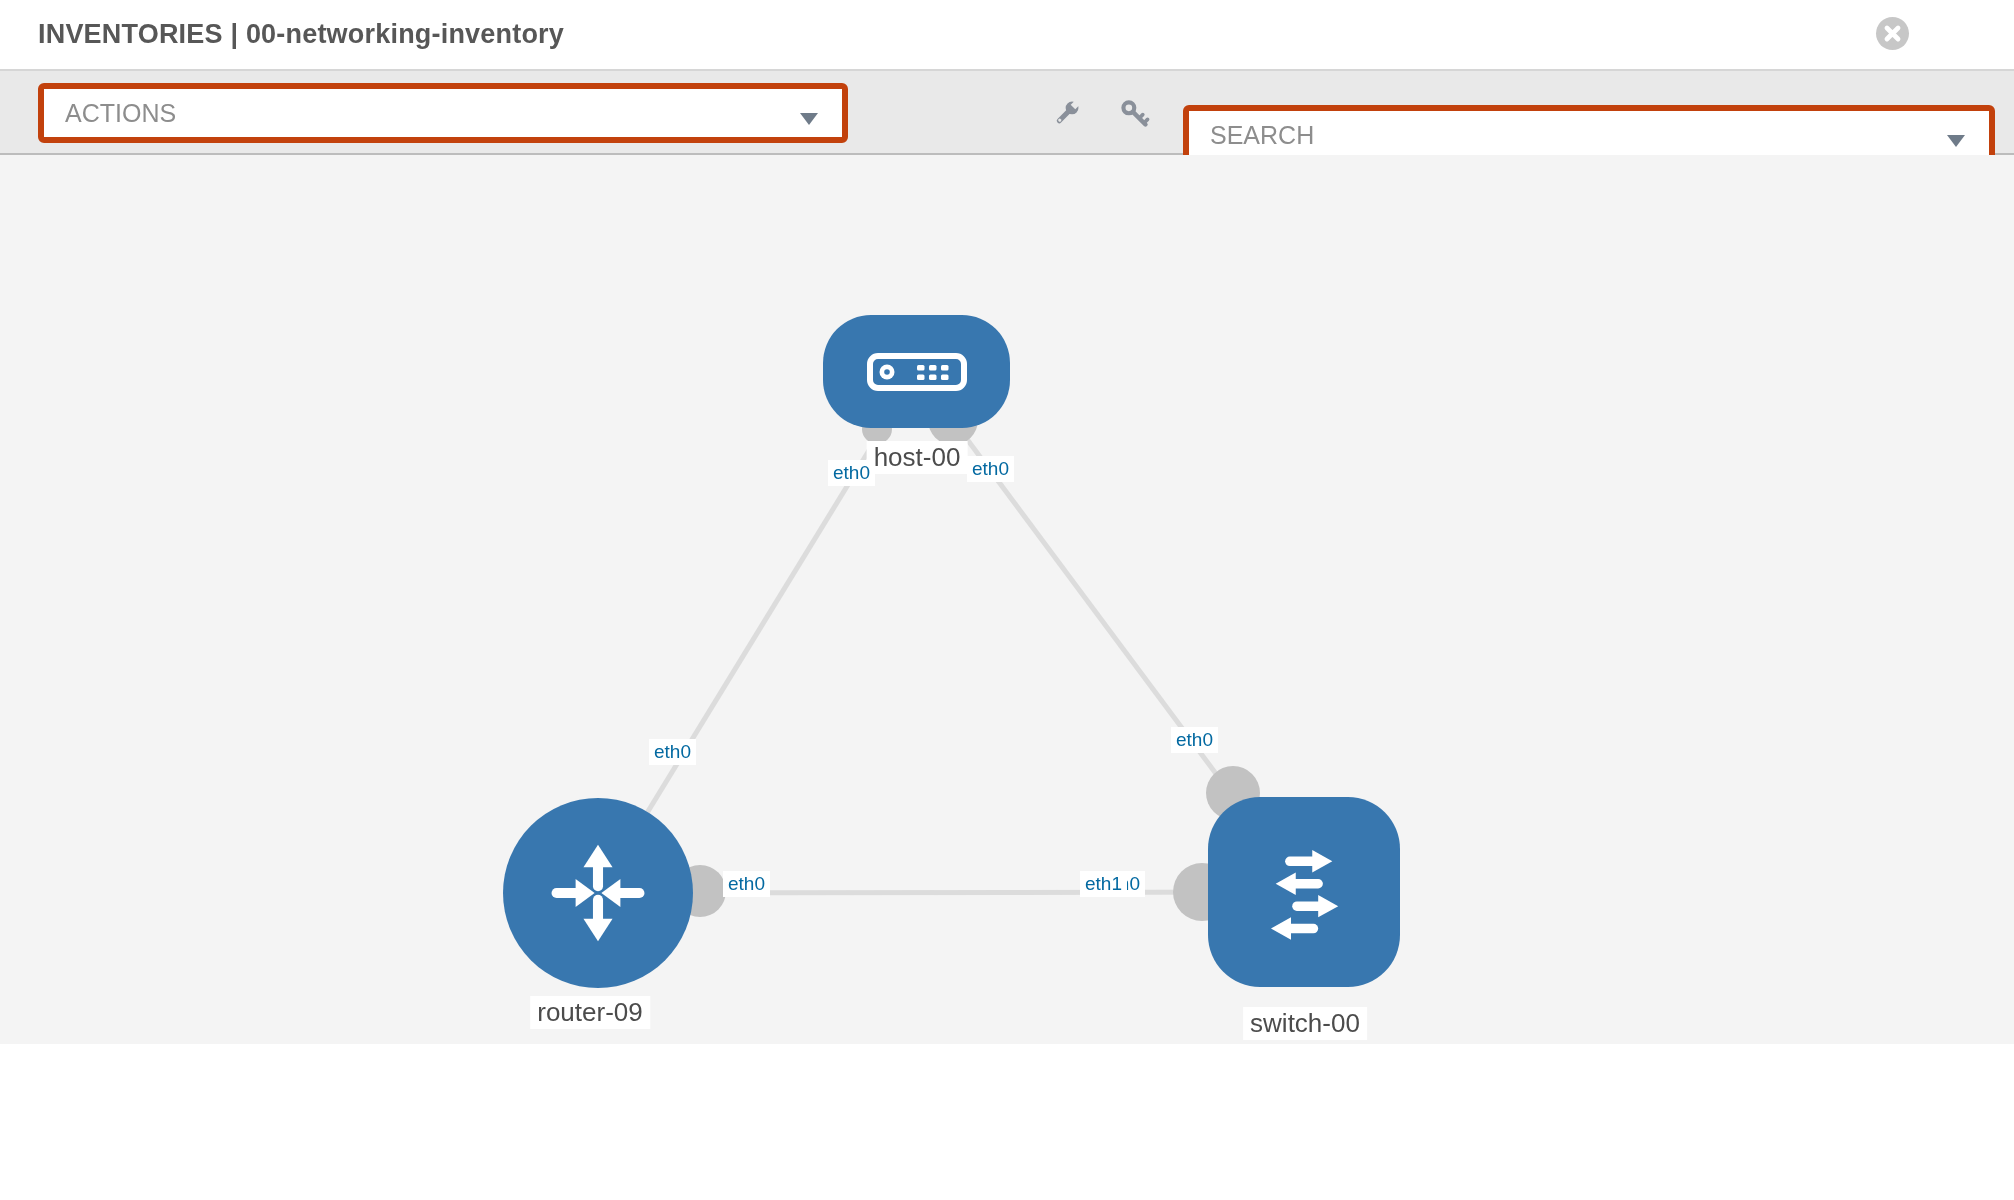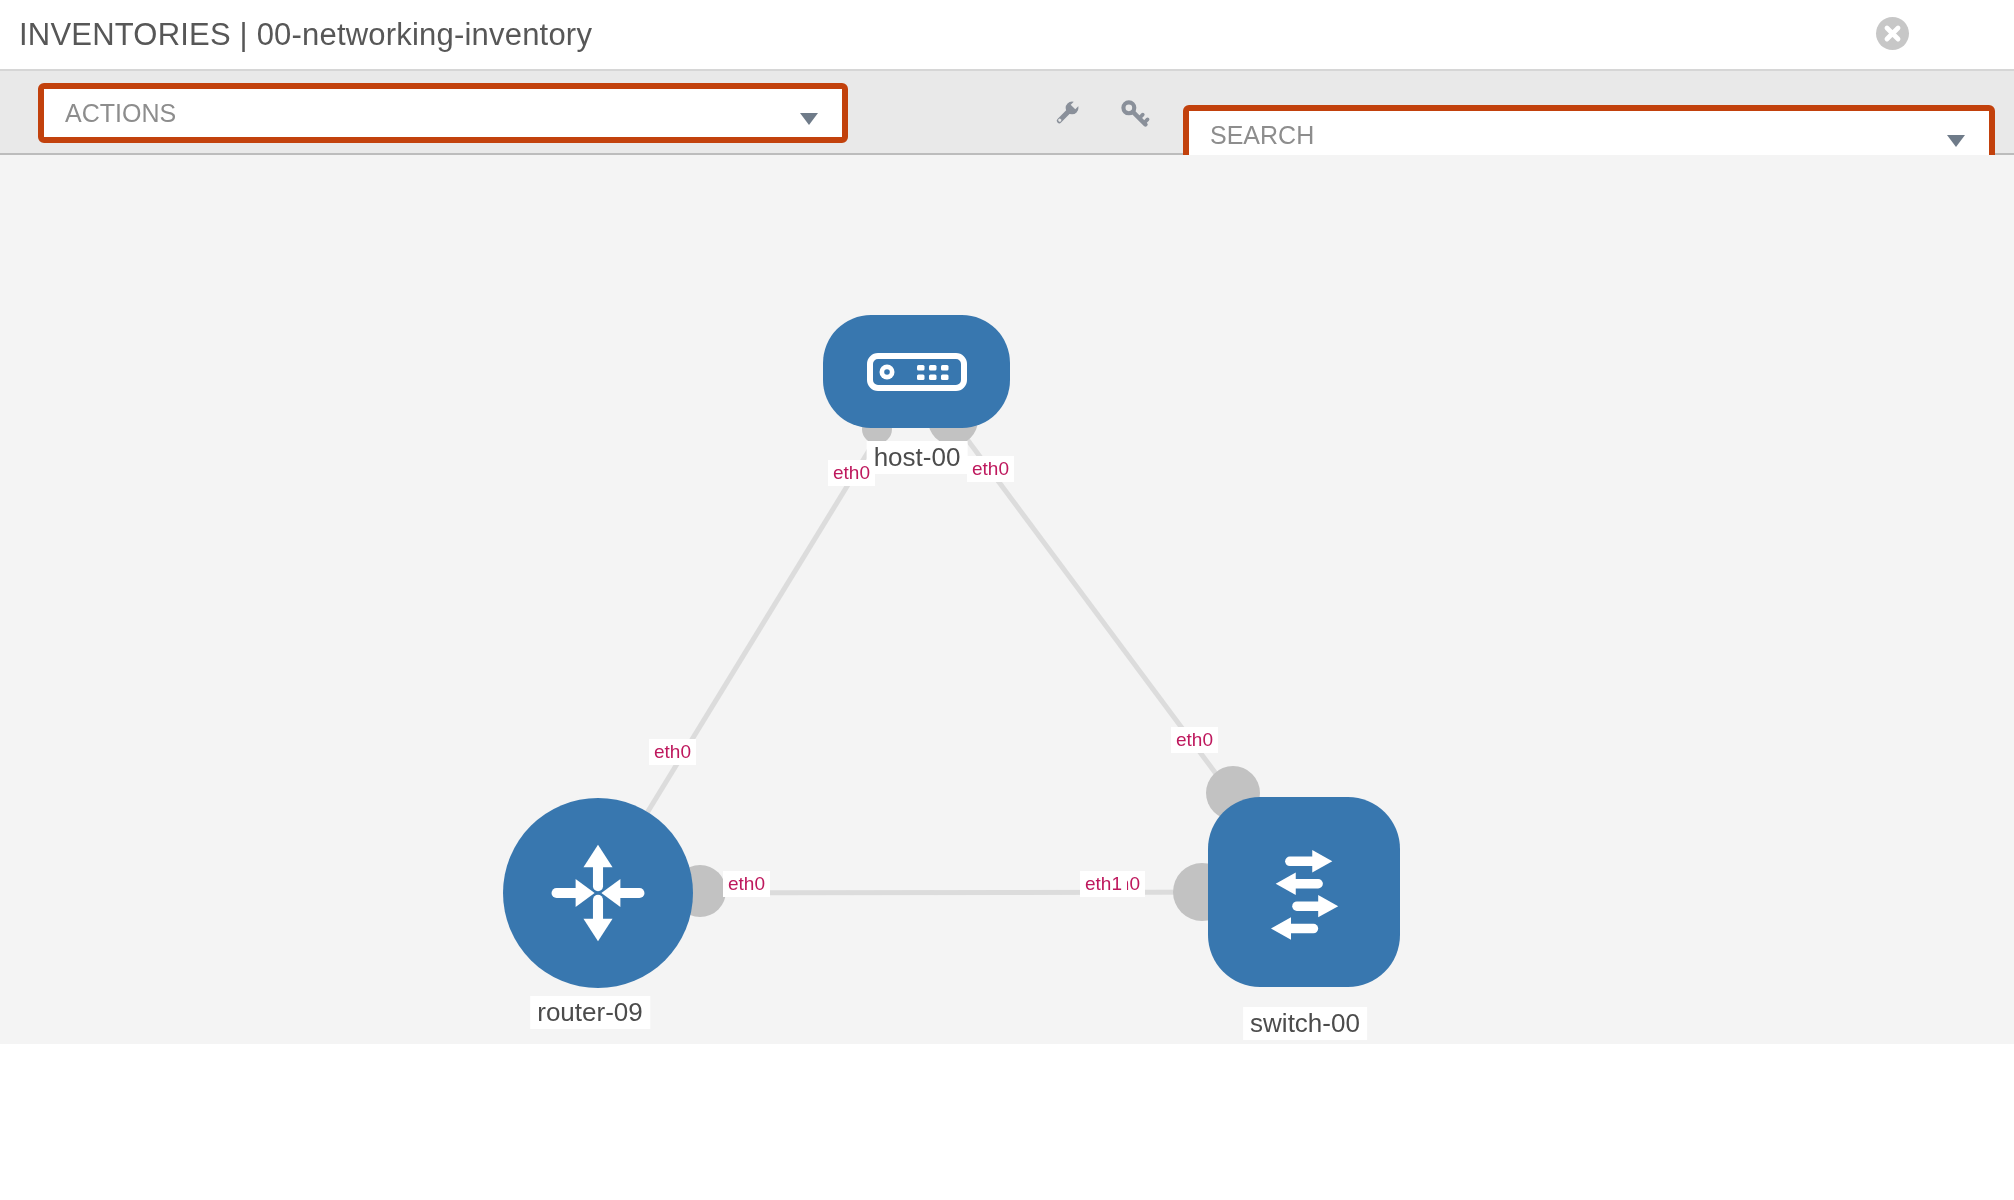--- a/index.html
+++ b/index.html
@@ -11,22 +11,22 @@
   }
   .screen { position: relative; width: 2014px; height: 1200px; }
 
   
   .header {
     position: absolute; top: 0; left: 0; width: 100%; height: 71px;
     background: #ffffff; border-bottom: 2px solid #d6d6d6;
     display: flex; align-items: center;
   }
   .page-title {
-    margin-left: 19px;
-    font-size: 31px; font-weight: 400; color: #575757; letter-spacing: .2px;
+    margin-left: 38px;
+    font-size: 27px; font-weight: 700; color: #575757; letter-spacing: .2px;
   }
   .close-btn {
     position: absolute; right: 105px; top: 17px; width: 33px; height: 33px;
     border-radius: 50%; background: #c7c7c7; cursor: pointer;
     display: flex; align-items: center; justify-content: center;
   }
 
   
   .toolbar {
     position: absolute; top: 71px; left: 0; width: 100%; height: 84px;
@@ -69,21 +69,21 @@
   .node-host   { left: 823px;  top: 160px; width: 187px; height: 113px; border-radius: 48px; }
   .node-router { left: 503px;  top: 643px; width: 190px; height: 190px; border-radius: 50%; }
   .node-switch { left: 1208px; top: 642px; width: 192px; height: 190px; border-radius: 52px; }
 
   .node-label {
     position: absolute; transform: translateX(-50%);
     background: #ffffff; color: #4c4c4c;
     font-size: 26px; padding: 1px 7px; white-space: nowrap; z-index: 3;
   }
   .if-label {
-    position: absolute; background: #ffffff; color: #be185d;
+    position: absolute; background: #ffffff; color: #0369a1;
     font-size: 19px; padding: 2px 5px; white-space: nowrap; z-index: 3;
   }
   .lbl-host    { left: 917px;  top: 286px; }
   .lbl-router  { left: 590px;  top: 841px; }
   .lbl-switch  { left: 1305px; top: 852px; }
   .if-e1 { left: 828px;  top: 305px; }
   .if-e2 { left: 967px;  top: 301px; }
   .if-e3 { left: 649px;  top: 584px; }
   .if-e4 { left: 1171px; top: 572px; }
   .if-e5 { left: 723px;  top: 716px; }

